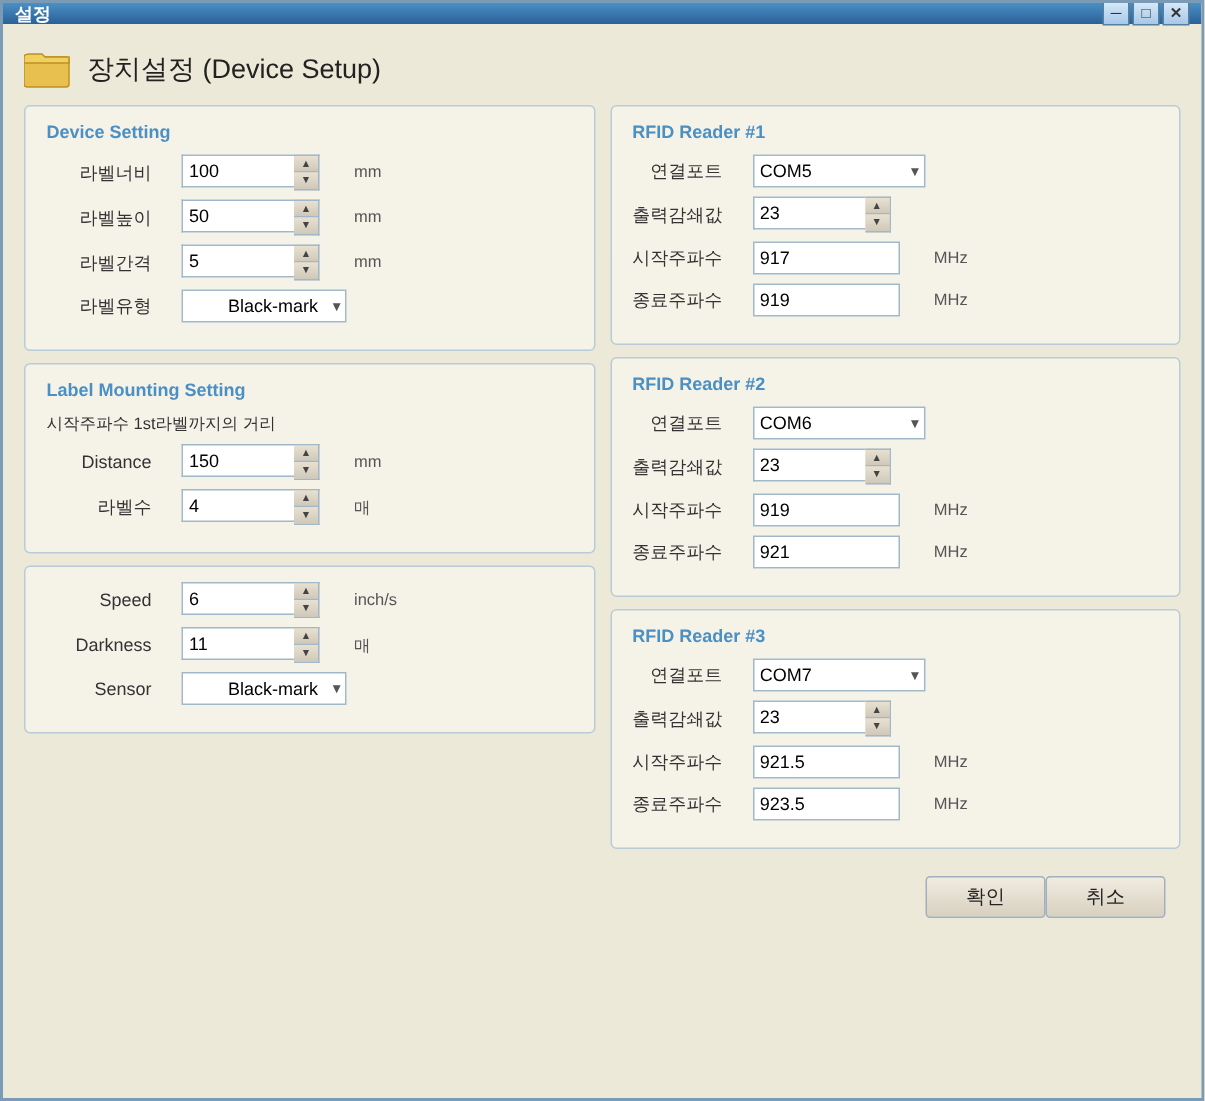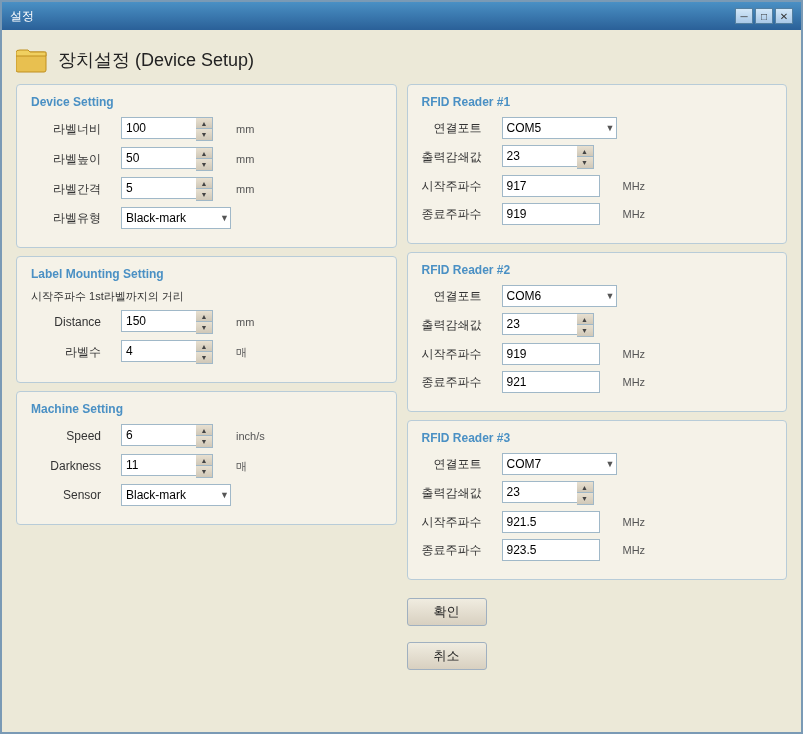--- a/index.html
+++ b/index.html
@@ -12,27 +12,27 @@
       width: 803px;
       height: 734px;
       background: #ece9d8;
       border: 2px solid #7a9ab5;
       display: flex;
       flex-direction: column;
       overflow: hidden;
     }
     .title-bar {
       background: linear-gradient(180deg, #4a90c4 0%, #2a6098 100%);
-      height: 28px;
+      height: 14px;
       display: flex;
       align-items: center;
       padding: 0 8px;
       color: white;
       font-size: 12px;
-      font-weight: normal;
+      font-weight: bold;
       flex-shrink: 0;
     }
     .title-bar-buttons {
       margin-left: auto;
       display: flex;
       gap: 2px;
     }
     .tb-btn {
       width: 18px;
       height: 16px;
@@ -165,20 +165,21 @@
     .form-select {
       height: 22px;
       border: 1px solid #a0b8c8;
       background: white;
       padding: 2px 18px 2px 4px;
       font-size: 12px;
       appearance: none;
       -webkit-appearance: none;
       cursor: pointer;
       min-width: 110px;
+      text-align: right;
     }
     .select-arrow {
       position: absolute;
       right: 2px;
       top: 50%;
       transform: translateY(-50%);
       pointer-events: none;
       font-size: 9px;
       color: #555;
     }
@@ -209,23 +210,22 @@
       padding: 2px 18px 2px 4px;
       font-size: 12px;
       appearance: none;
       -webkit-appearance: none;
       cursor: pointer;
       min-width: 115px;
     }
     .bottom-buttons {
       display: flex;
       justify-content: flex-end;
-      gap: 16px;
+      gap: 0;
       padding: 10px 10px 4px 0;
-      flex-direction: column;
     }
     .action-btn {
       width: 80px;
       height: 28px;
       background: linear-gradient(180deg, #f0ece0 0%, #d8d0c0 100%);
       border: 1px solid #a0b0c0;
       border-radius: 3px;
       font-size: 13px;
       cursor: pointer;
       color: #222;
@@ -335,21 +335,20 @@
               <div class="spin-col">
                 <button class="spin-btn">▲</button>
                 <button class="spin-btn">▼</button>
               </div>
             </div>
             <span class="unit">매</span>
           </div>
         </div>
 
         <div class="section-box">
-          <div class="section-title">Machine Setting</div>
 
           <div class="form-row">
             <span class="form-label">Speed</span>
             <div class="input-with-spin">
               <input class="input-field" type="text" value="6" style="">
               <div class="spin-col">
                 <button class="spin-btn">▲</button>
                 <button class="spin-btn">▼</button>
               </div>
             </div>

